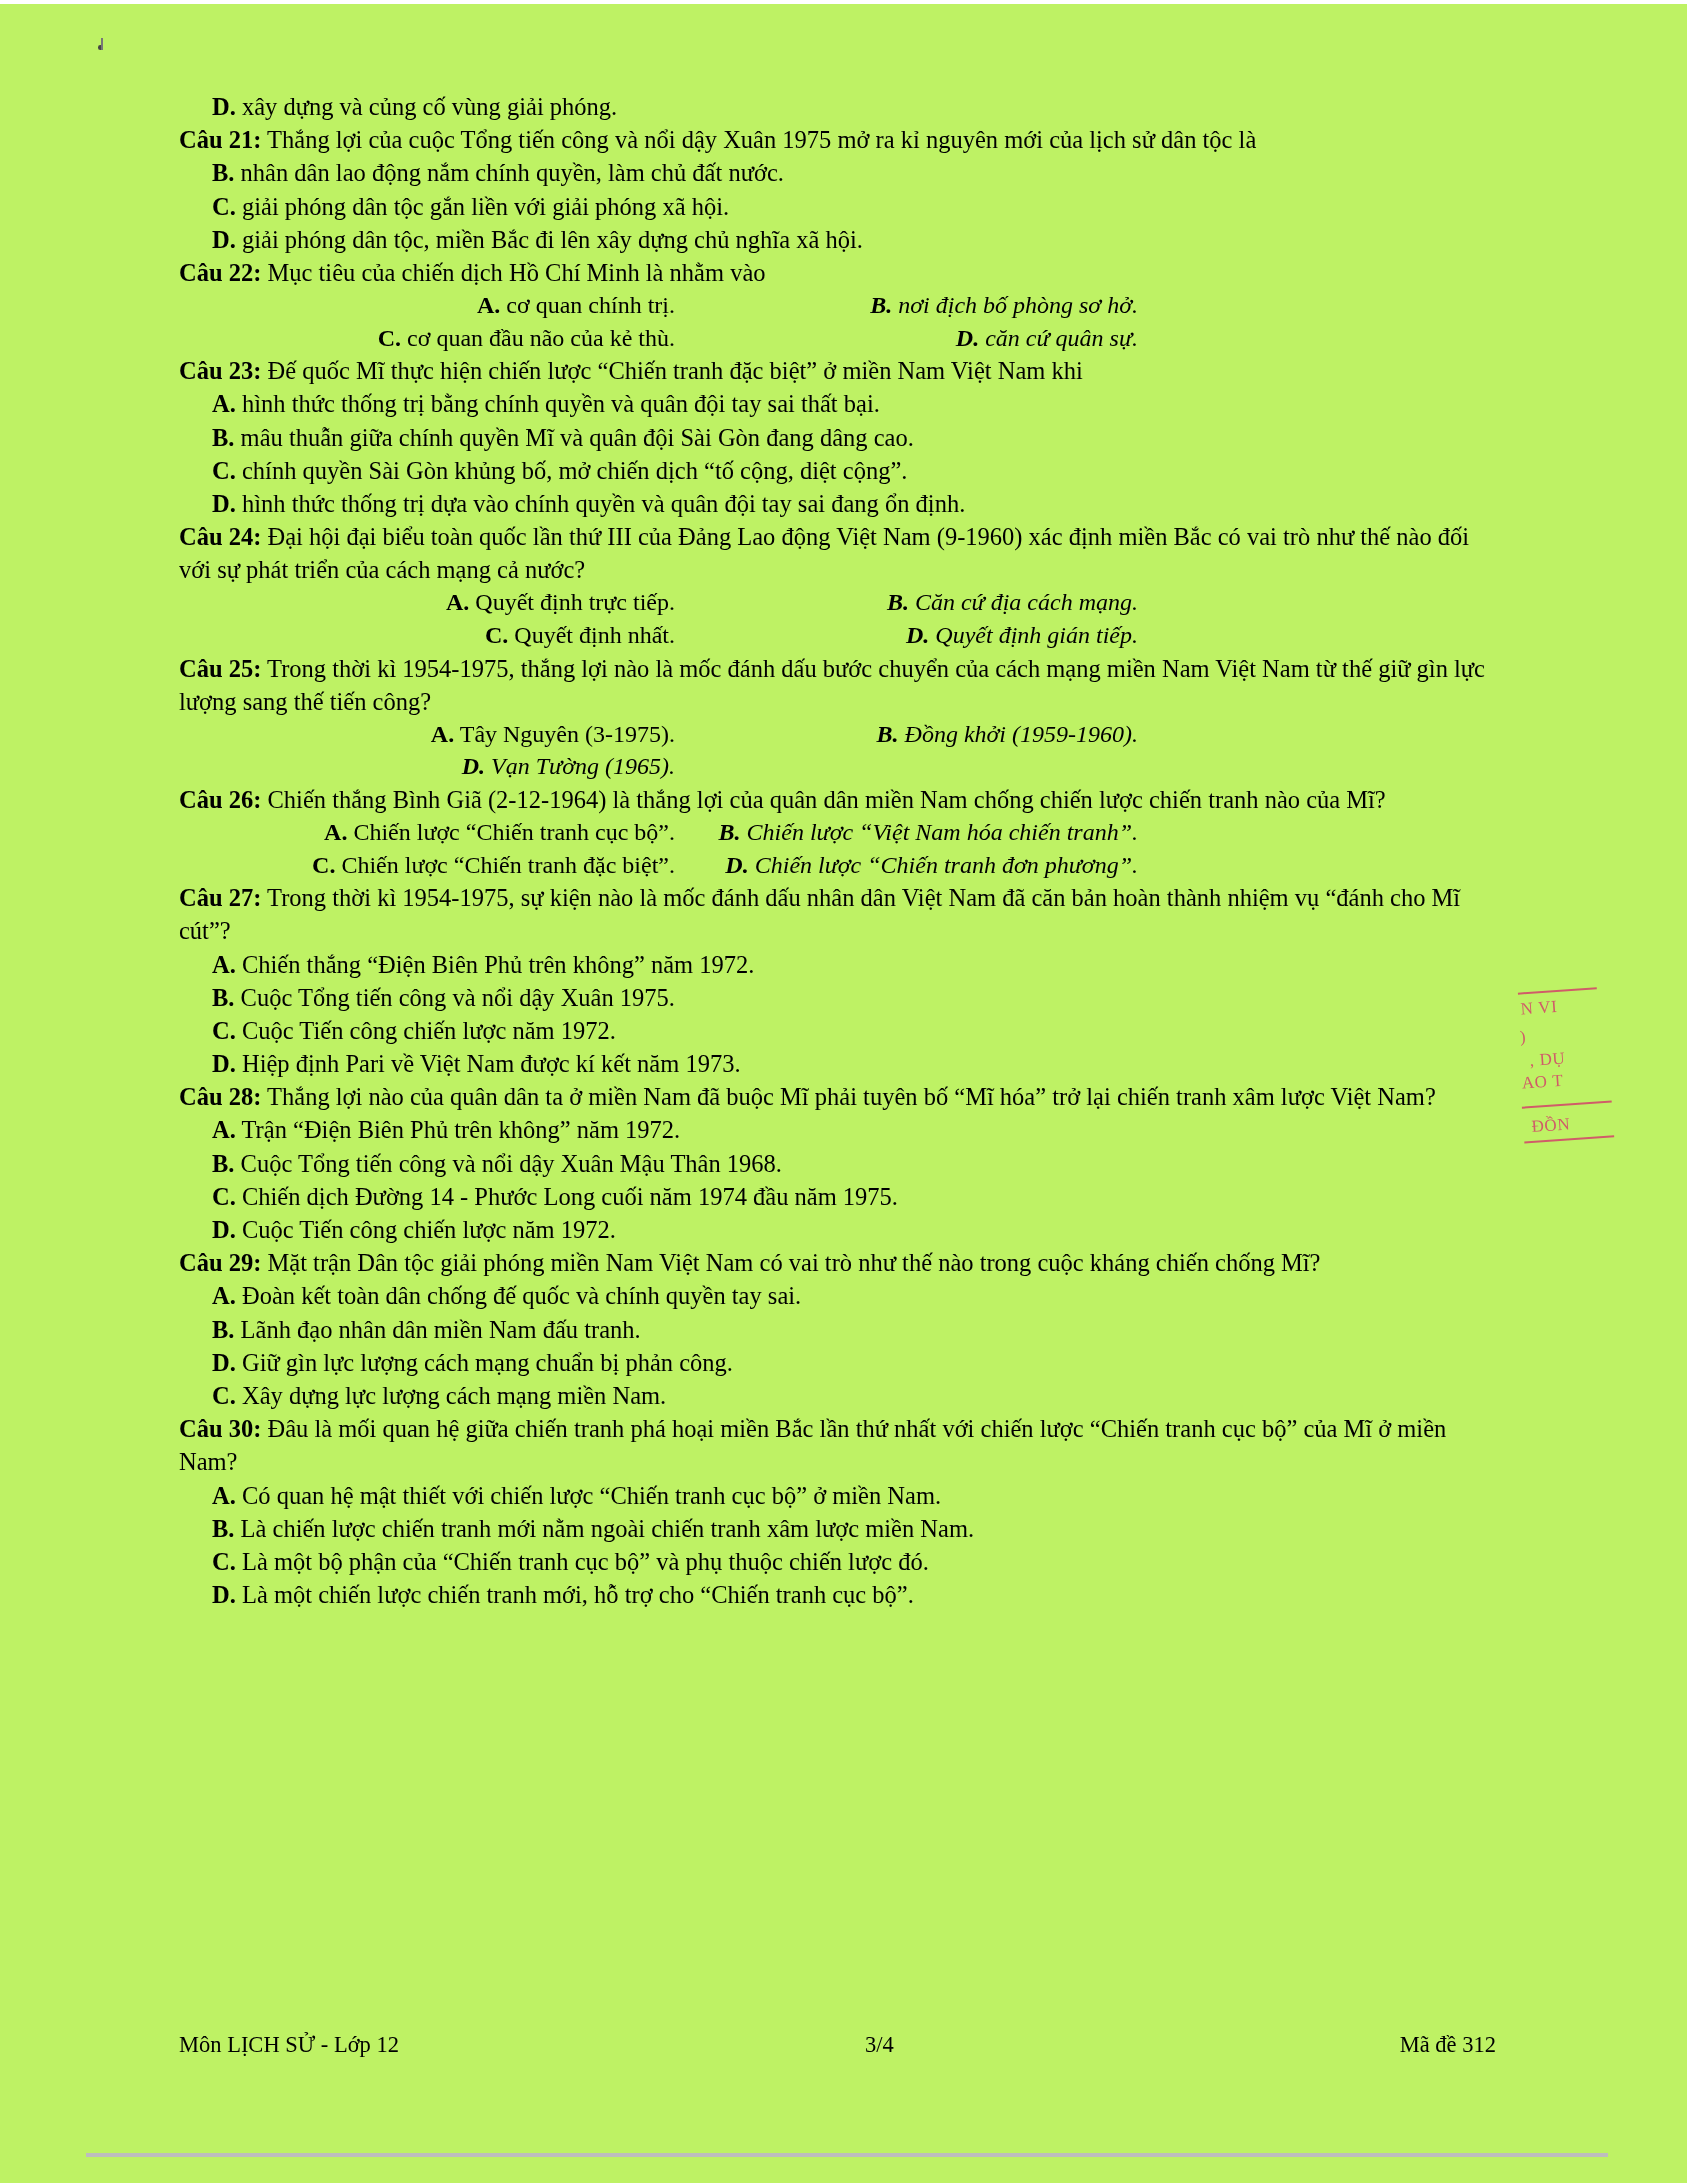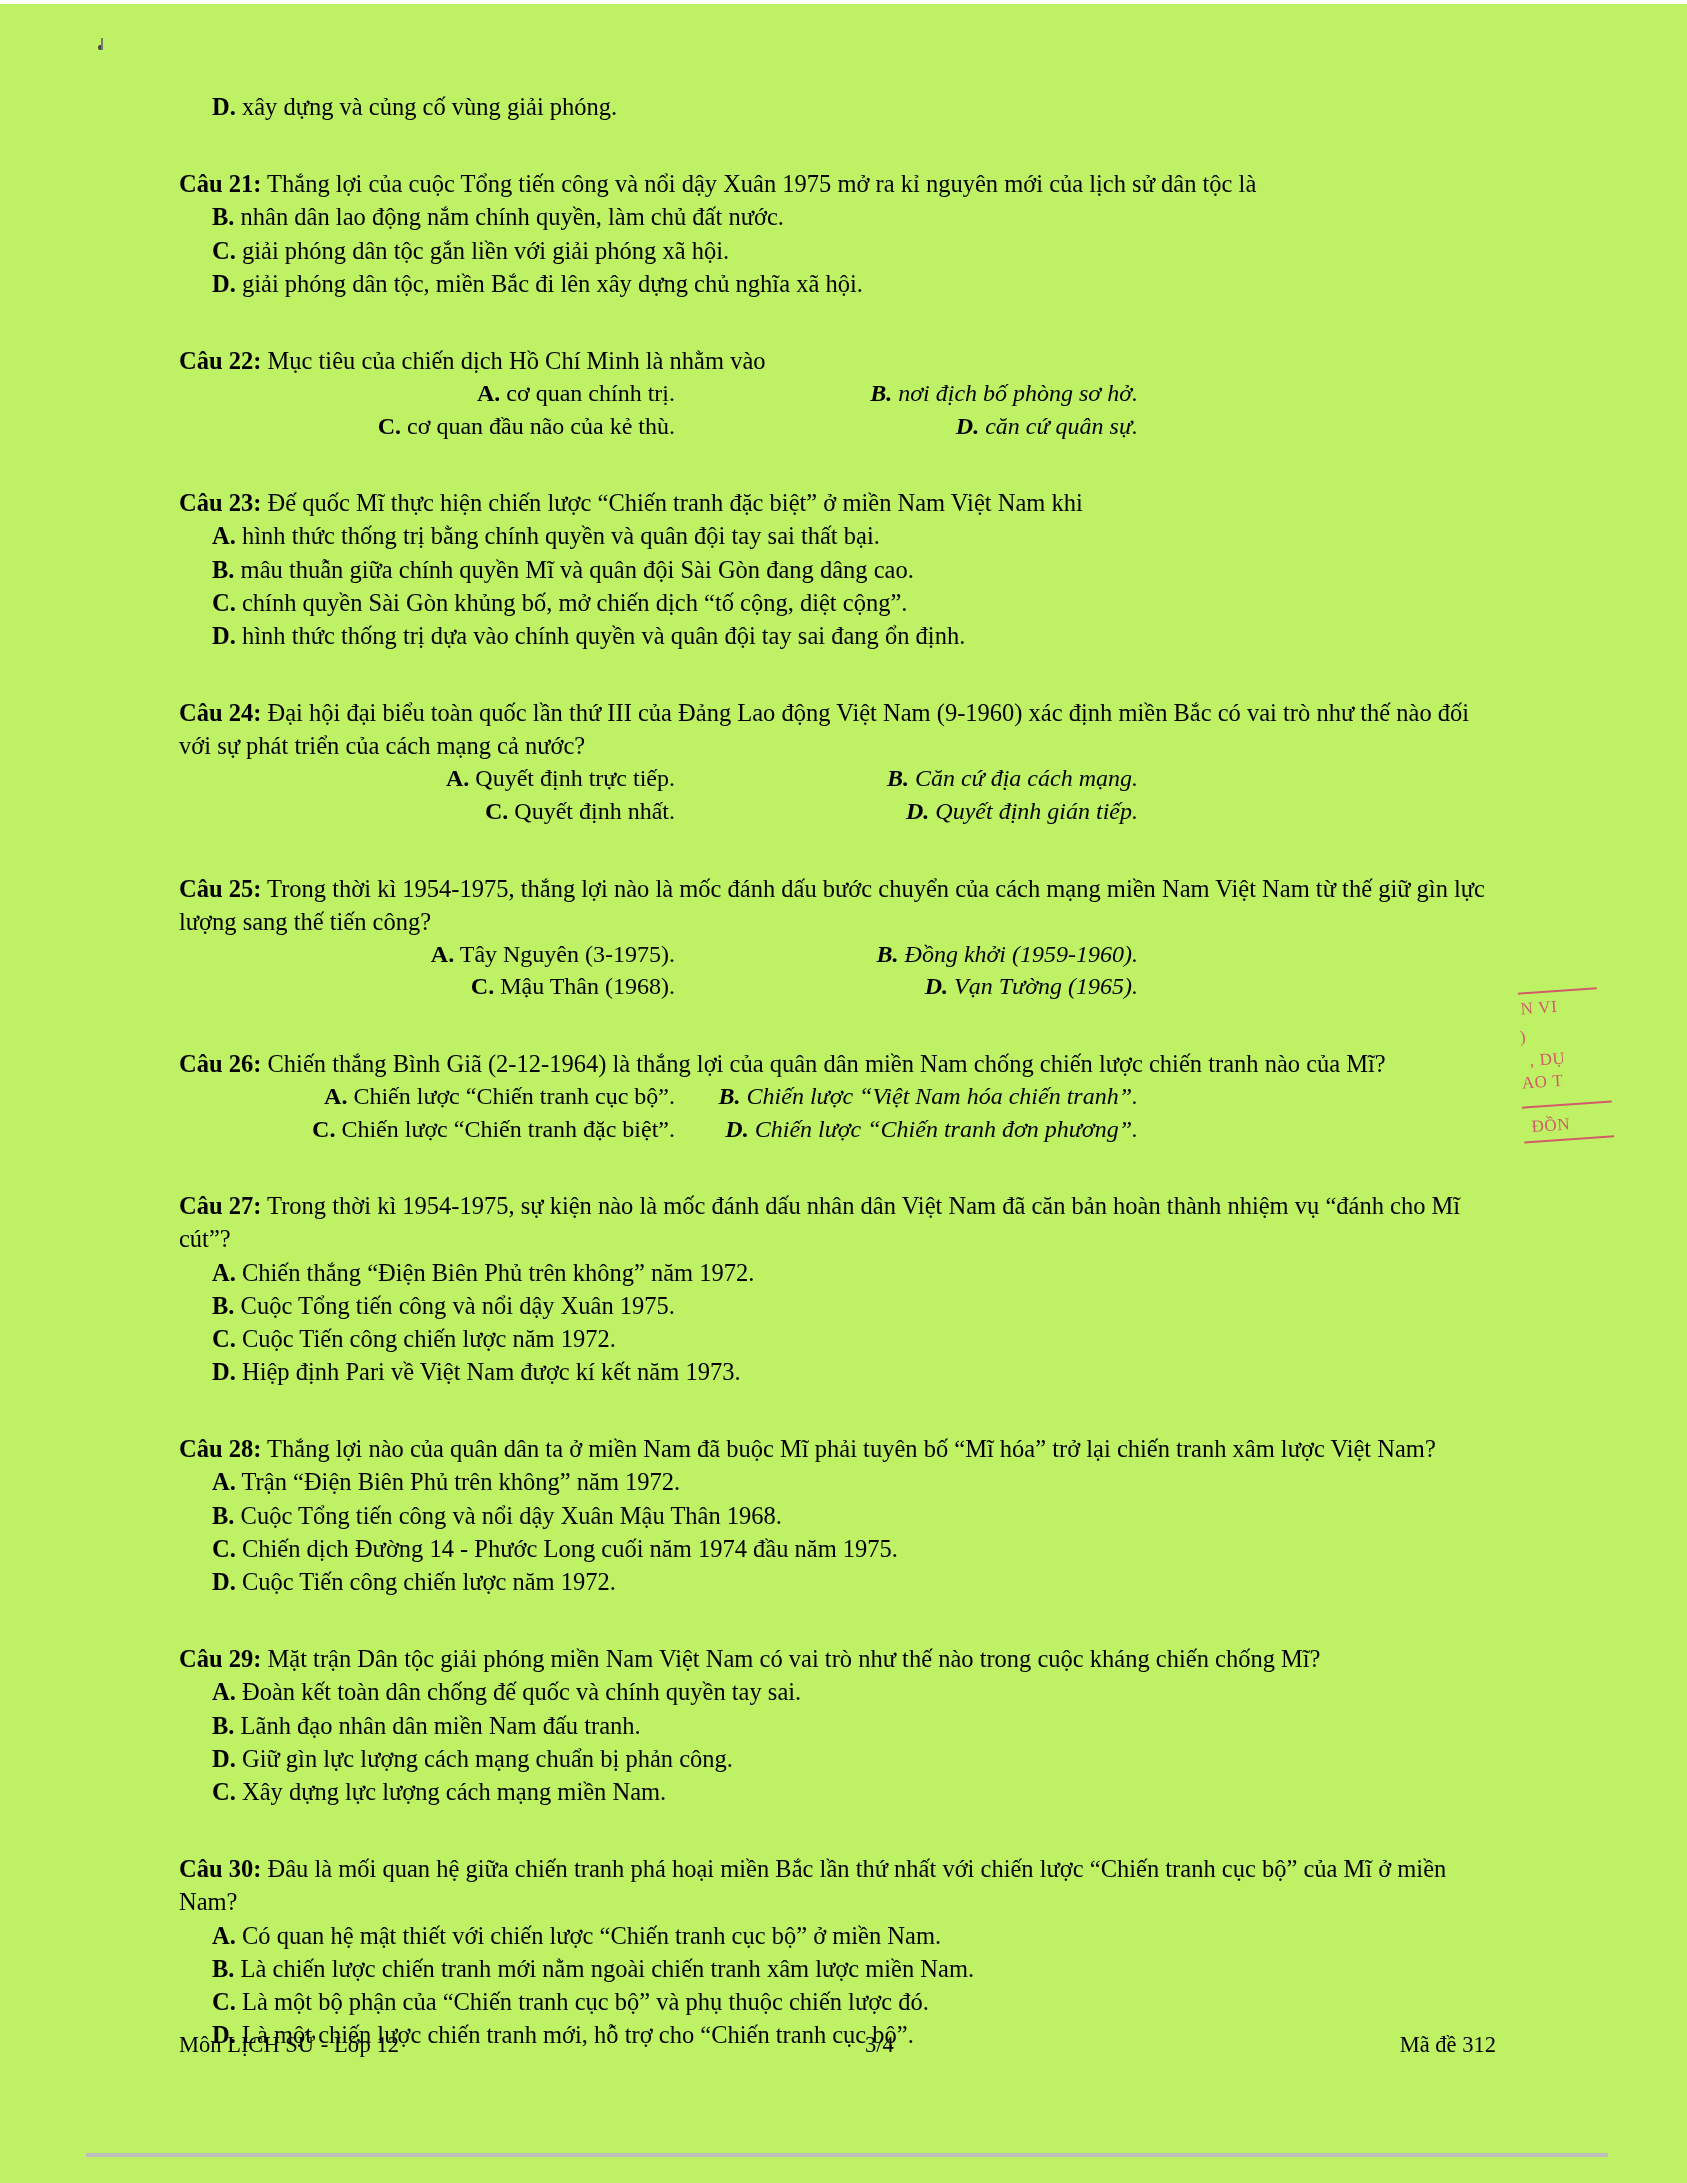--- a/index.html
+++ b/index.html
@@ -23,21 +23,20 @@
     background: #bef264;
   }
   .content {
     position: absolute;
     left: 179px;
     top: 86px;
     width: 1317px;
   }
   .q-block {
     margin-bottom: 0;
-    margin-top: 44px;
   }
   .para {
     font-size: 24.5px;
     line-height: 1.355;
     text-align: left;
     margin: 0;
     padding: 0;
   }
   .stem {
     text-indent: 0;
@@ -269,24 +268,20 @@
         <span class="col col1">
           <span class="ol">A.</span>
           <span>Tây Nguyên (3-1975).</span>
         </span>
         <span class="col col2">
           <span class="ol">B.</span>
           <span>Đồng khởi (1959-1960).</span>
         </span>
       </div>
       <div class="opt-row">
-        <span class="col col1">
-          <span class="ol">C.</span>
-          <span>Mậu Thân (1968).</span>
-        </span>
         <span class="col col2">
           <span class="ol">D.</span>
           <span>Vạn Tường (1965).</span>
         </span>
       </div>
     </div>
 
     <div class="q-block">
       <p class="para stem">
         <span class="lbl">Câu 26:</span>

